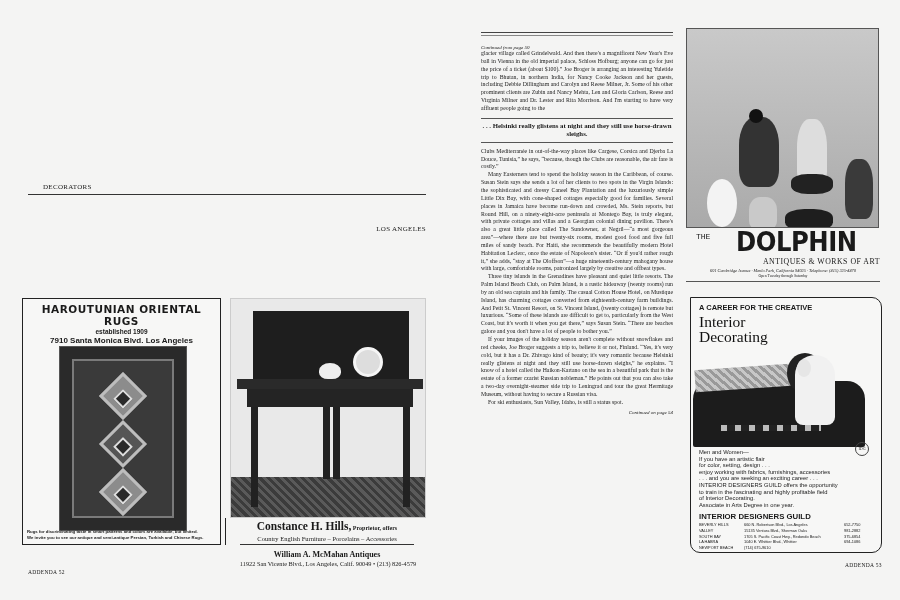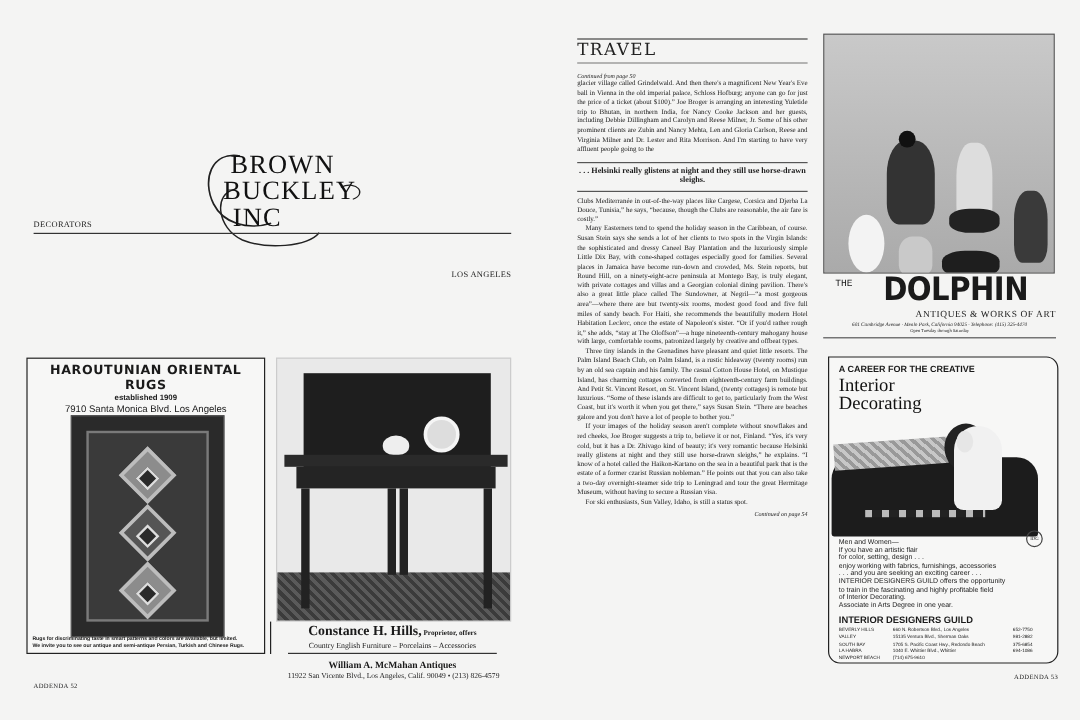--- a/index.html
+++ b/index.html
@@ -12,28 +12,28 @@
 
   
   .brand-logo { position: absolute; left: 150px; top: 112px; width: 160px; height: 95px; }
   .brand-logo .line { position: absolute; left: 38px; font-family: "Liberation Serif", serif; font-size: 22px; letter-spacing: 1px; color: #111; line-height: 22px; }
   .brand-logo .l1 { top: 14px; left: 42px; }
   .brand-logo .l2 { top: 36px; left: 36px; }
   .brand-logo .l3 { top: 58px; left: 44px; }
   .brand-logo .swirl { position:absolute; left: 16px; top: 8px; width: 140px; height: 90px; }
 
   .brand-bar { position: absolute; left: 28px; top: 175px; width: 398px; font-size: 7px; letter-spacing: .3px; text-transform: uppercase; }
-  .brand-bar .left-t { position: absolute; left: 0; top: 8px; }
+  .brand-bar .left-t { position: absolute; left: 15px; top: 8px; }
   .brand-bar .right-t { position: absolute; right: 0; top: 10px; margin-top: 40px; }
   .brand-bar .rule { position: absolute; left: 0; top: 19px; width: 398px; height: 1px; background: #333; }
 
   .rug-ad { position: absolute; left: 22px; top: 298px; width: 199px; height: 247px; border: 1.5px solid #222; background: #f7f7f6; }
   .rug-ad .title { text-align: center; font-family: "DejaVu Sans", sans-serif; font-weight: bold; font-size: 10.5px; letter-spacing: .5px; margin-top: 4px; }
   .rug-ad .est { text-align: center; font-family: "Liberation Sans", sans-serif; font-weight: bold; font-size: 6.5px; margin-top: 1px; }
-  .rug-ad .addr { text-align: center; font-family: "Liberation Sans", sans-serif; font-weight: normal; font-size: 8px; margin-top: 1px; }
+  .rug-ad .addr { text-align: center; font-family: "Liberation Sans", sans-serif; font-weight: bold; font-size: 8px; margin-top: 1px; }
   .rug-ad .phone { text-align: center; font-family: "Liberation Sans", sans-serif; font-weight: bold; font-size: 8px; }
   .rug-ad .rug { position: absolute; left: 36px; top: 47px; width: 128px; height: 185px; background: #2a2a2a; border: 1px solid #555; }
   .rug .field { position: absolute; left: 12px; top: 12px; right: 12px; bottom: 12px; background: #3a3a3a; border: 2px solid #7a7a7a; }
   .rug .medallion { position: absolute; left: 50%; width: 34px; height: 34px; margin-left: -17px; background: #8c8c8c; transform: rotate(45deg); border: 3px solid #bdbdbd; }
   .rug .medallion::after { content: ""; position: absolute; left: 9px; top: 9px; width: 10px; height: 10px; background: #2a2a2a; border: 2px solid #ddd; }
   .rug .m1 { top: 18px; } .rug .m2 { top: 66px; background: #555; } .rug .m3 { top: 114px; }
   .rug-ad .foot { position: absolute; left: 4px; right: 4px; bottom: 3px; font-family: "Liberation Sans", sans-serif; font-weight: bold; font-size: 4.3px; line-height: 6px; }
 
   .hurst-ad { position: absolute; left: 228px; top: 298px; width: 198px; height: 247px; }
   .hurst-ad .photo { position: absolute; left: 2px; top: 0; width: 196px; height: 220px; background: #e9e9e9; border: 1px solid #ccc; overflow: hidden; }
@@ -95,30 +95,20 @@
   .locs .row { display: flex; }
   .locs .c1 { width: 45px; text-transform: uppercase; }
   .locs .c2 { width: 100px; }
   .locs .c3 { width: 30px; }
 </style>
 </head>
 <body>
 
 <div class="page page-left">
 
-  <div class="brand-logo">
-    <svg class="swirl" viewBox="0 0 140 90">
-      <path d="M34 10 C10 6, 2 30, 12 50 C20 66, 40 72, 60 66" fill="none" stroke="#222" stroke-width="1.4"></path>
-      <path d="M30 38 C12 40, 14 70, 36 80 C56 88, 90 86, 100 74" fill="none" stroke="#222" stroke-width="1.2"></path>
-      <path d="M118 36 C132 30, 140 42, 128 46" fill="none" stroke="#222" stroke-width="1"></path>
-    </svg>
-    <span class="line l1">BROWN</span>
-    <span class="line l2">BUCKLEY</span>
-    <span class="line l3">INC</span>
-  </div>
 
   <div class="brand-bar">
     <span class="left-t">DECORATORS</span>
     <span class="right-t">LOS ANGELES</span>
     <div class="rule"></div>
   </div>
 
   <div class="rug-ad">
     <div class="title">HAROUTUNIAN ORIENTAL RUGS</div>
     <div class="est">established 1909</div>
@@ -157,21 +147,20 @@
     <div class="shopaddr">11922 San Vicente Blvd., Los Angeles, Calif. 90049 • (213) 826-4579</div>
   </div>
 
   <div class="folio folio-left">ADDENDA 52</div>
 </div>
 
 <div class="page page-right"></div>
 
 <div class="article">
   <div class="section-rule"></div>
-  <div class="section">TRAVEL</div>
   <div class="section-rule2"></div>
   <div class="cont-from">Continued from page 50</div>
   <p>glacier village called Grindelwald. And then there's a magnificent New Year's Eve ball in Vienna in the old imperial palace, Schloss Hofburg; anyone can go for just the price of a ticket (about $100).” Joe Broger is arranging an interesting Yuletide trip to Bhutan, in northern India, for Nancy Cooke Jackson and her guests, including Debbie Dillingham and Carolyn and Reese Milner, Jr. Some of his other prominent clients are Zubin and Nancy Mehta, Len and Gloria Carlson, Reese and Virginia Milner and Dr. Lester and Rita Morrison. And I'm starting to have very affluent people going to the</p>
   <div class="pull-wrap">
     <div class="pull">. . . Helsinki really glistens at night and they still use horse-drawn sleighs.</div>
   </div>
   <p>Clubs Mediterranée in out-of-the-way places like Cargese, Corsica and Djerba La Douce, Tunisia,” he says, “because, though the Clubs are reasonable, the air fare is costly.”</p>
   <p class="indent">Many Easterners tend to spend the holiday season in the Caribbean, of course. Susan Stein says she sends a lot of her clients to two spots in the Virgin Islands: the sophisticated and dressy Caneel Bay Plantation and the luxuriously simple Little Dix Bay, with cone-shaped cottages especially good for families. Several places in Jamaica have become run-down and crowded, Ms. Stein reports, but Round Hill, on a ninety-eight-acre peninsula at Montego Bay, is truly elegant, with private cottages and villas and a Georgian colonial dining pavilion. There's also a great little place called The Sundowner, at Negril—“a most gorgeous area”—where there are but twenty-six rooms, modest good food and five full miles of sandy beach. For Haiti, she recommends the beautifully modern Hotel Habitation Leclerc, once the estate of Napoleon's sister. “Or if you'd rather rough it,” she adds, “stay at The Oloffson”—a huge nineteenth-century mahogany house with large, comfortable rooms, patronized largely by creative and offbeat types.</p>
   <p class="indent">Three tiny islands in the Grenadines have pleasant and quiet little resorts. The Palm Island Beach Club, on Palm Island, is a rustic hideaway (twenty rooms) run by an old sea captain and his family. The casual Cotton House Hotel, on Mustique Island, has charming cottages converted from eighteenth-century farm buildings. And Petit St. Vincent Resort, on St. Vincent Island, (twenty cottages) is remote but luxurious. “Some of these islands are difficult to get to, particularly from the West Coast, but it's worth it when you get there,” says Susan Stein. “There are beaches galore and you don't have a lot of people to bother you.”</p>
   <p class="indent">If your images of the holiday season aren't complete without snowflakes and red cheeks, Joe Broger suggests a trip to, believe it or not, Finland. “Yes, it's very cold, but it has a Dr. Zhivago kind of beauty; it's very romantic because Helsinki really glistens at night and they still use horse-drawn sleighs,” he explains. “I know of a hotel called the Haikon-Kartano on the sea in a beautiful park that is the estate of a former czarist Russian nobleman.” He points out that you can also take a two-day overnight-steamer side trip to Leningrad and tour the great Hermitage Museum, without having to secure a Russian visa.</p>

